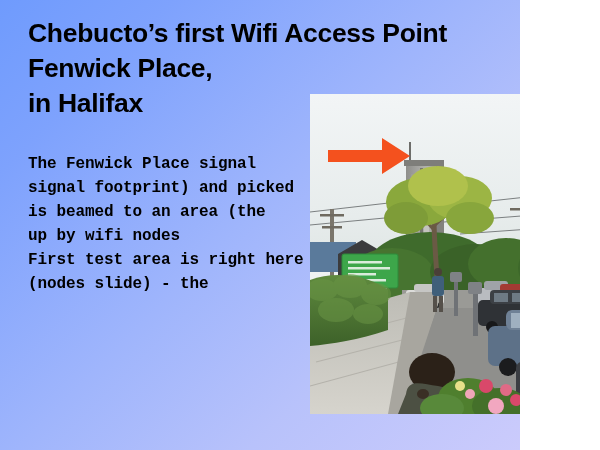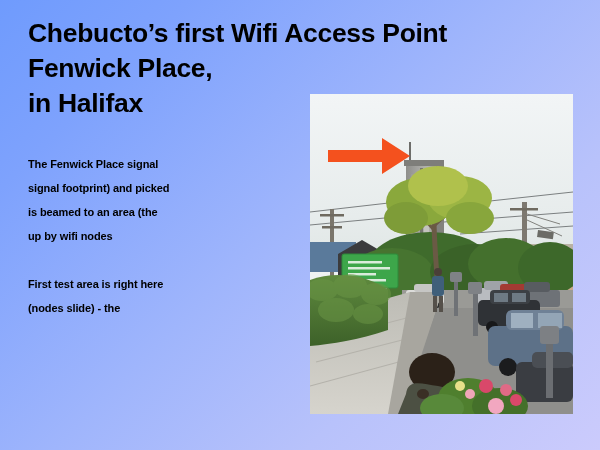--- a/index.html
+++ b/index.html
@@ -8,21 +8,21 @@
   }
   body {
     width: 600px;
     height: 450px;
     overflow: hidden;
     font-family: "Liberation Sans", sans-serif;
   }
 
   #slide {
     position: relative;
-    width: 600px;
+    width: 520px;
     height: 450px;
     background: linear-gradient(135deg, #6f9bfd 0%, #7ea2fd 18%, #9fb5fc 48%, #b8c2fb 72%, #cbcbfc 100%);
     overflow: hidden;
   }
 
   
   #text-column {
     position: absolute;
     left: 28px;
     top: 16px;
@@ -34,30 +34,31 @@
     font-size: 26.5px;
     font-weight: bold;
     line-height: 35px;
     letter-spacing: -0.3px;
     white-space: nowrap;
   }
   #title-block .tline { display: block; }
 
   .body-para {
     color: #000000;
-    font-size: 11px;
+    font-size: 16px;
     font-weight: bold;
     line-height: 24px;
     letter-spacing: -0.1px;
     white-space: nowrap;
+    font-family: Liberation Mono, monospace;
   }
   .body-para .bline { display: block; }
 
   #para-signal { margin-top: 31px; }
-  #para-testarea { margin-top: 24px; }
+  #para-testarea { }
 
   
   #photo {
     position: absolute;
     left: 310px;
     top: 94px;
     width: 263px;
     height: 320px;
     overflow: hidden;
     background: #eef2f2;

